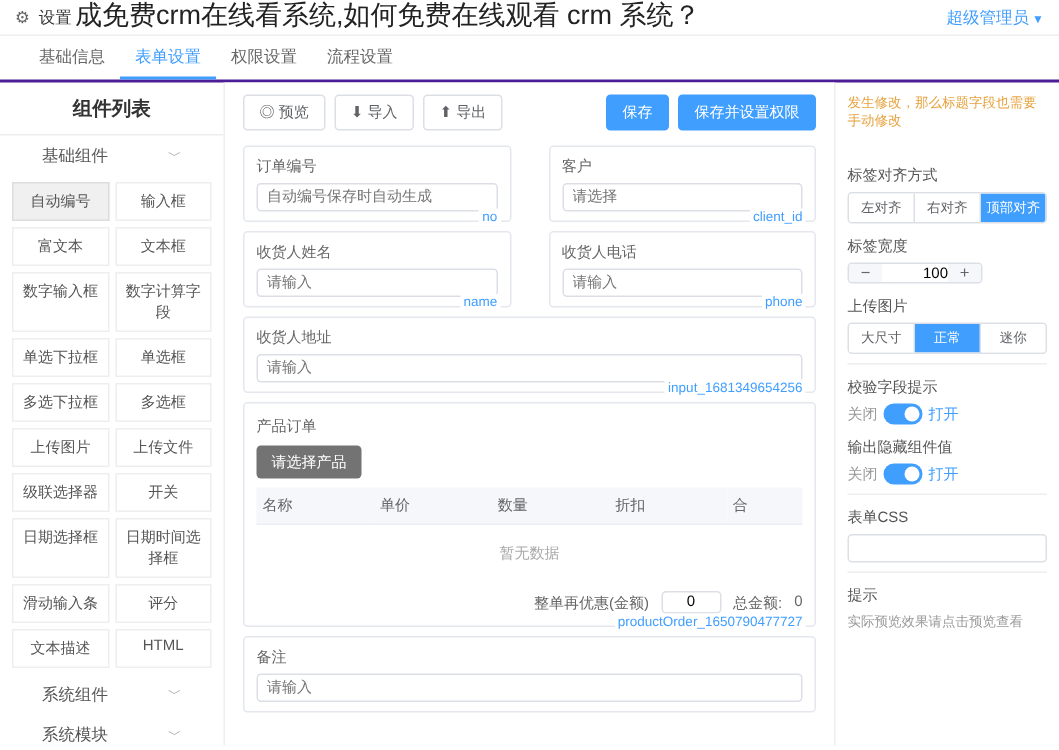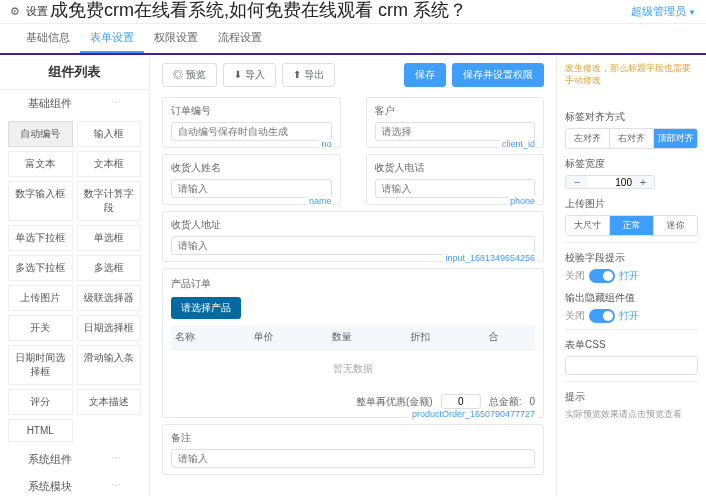--- a/index.html
+++ b/index.html
@@ -28,21 +28,21 @@
 .btn-save-perm{background:#409eff;border-color:#409eff;color:#fff}
 .tb-spacer{flex:1}
 .form-row{display:flex;gap:25px;margin-bottom:6px}
 .form-box{flex:1;border:1px solid #e4e7ed;border-radius:3px;padding:6px 8px;position:relative}
 .fb-label{font-size:10px;color:#666;margin-bottom:4px}
 .fb-input{width:100%;border:1px solid #dcdfe6;border-radius:3px;padding:3px 6px;font-size:10px;color:#bbb;outline:none}
 .fb-input.link{color:#409eff}
 .fb-field{position:absolute;right:6px;bottom:-2px;font-size:9px;color:#409eff;background:#fff;padding:0 2px}
 .product-section{border:1px solid #e4e7ed;border-radius:3px;padding:8px;margin-bottom:6px;position:relative}
 .ps-title{font-size:10px;color:#666;margin-bottom:6px}
-.ps-btn{background:#0369a1;color:#fff;padding:4px 10px;font-size:10px;border:none;border-radius:3px;cursor:pointer;margin-bottom:6px}
+.ps-btn{background:#737373;color:#fff;padding:4px 10px;font-size:10px;border:none;border-radius:3px;cursor:pointer;margin-bottom:6px}
 .ps-table{width:100%;border-collapse:collapse}
 .ps-table th{background:#f5f7fa;padding:5px 4px;font-size:10px;font-weight:400;color:#666;text-align:left;border-bottom:1px solid #ebeef5}
 .ps-empty{text-align:center;color:#aaa;padding:12px 0;font-size:10px}
 .ps-footer{display:flex;justify-content:flex-end;gap:8px;align-items:center;margin-top:6px;font-size:10px;color:#666}
 .ps-footer input{width:40px;border:1px solid #dcdfe6;border-radius:3px;padding:1px 4px;font-size:10px;text-align:center}
 .right-panel{width:150px;border-left:1px solid #eee;padding:8px;overflow-y:auto}
 .rp-warn{font-size:9px;color:#e6a23c;margin-bottom:24px;line-height:1.3}
 .rp-label{font-size:10px;color:#555;margin-bottom:4px;margin-top:8px}
 .btn-group{display:flex;border:1px solid #dcdfe6;border-radius:3px;overflow:hidden;margin-bottom:4px}
 .btn-group .bg-btn{flex:1;padding:3px 2px;font-size:9px;text-align:center;cursor:pointer;background:#fff;color:#606266;border-right:1px solid #dcdfe6}
@@ -89,20 +89,21 @@
         <div class="comp-item">输入框</div>
         <div class="comp-item">富文本</div>
         <div class="comp-item">文本框</div>
         <div class="comp-item">数字输入框</div>
         <div class="comp-item">数字计算字段</div>
         <div class="comp-item">单选下拉框</div>
         <div class="comp-item">单选框</div>
         <div class="comp-item">多选下拉框</div>
         <div class="comp-item">多选框</div>
         <div class="comp-item">上传图片</div>
+        <div class="comp-item">上传文件</div>
         <div class="comp-item">级联选择器</div>
         <div class="comp-item">开关</div>
         <div class="comp-item">日期选择框</div>
         <div class="comp-item">日期时间选择框</div>
         <div class="comp-item">滑动输入条</div>
         <div class="comp-item">评分</div>
         <div class="comp-item">文本描述</div>
         <div class="comp-item">HTML</div>
       </div>
     <div class="accordion">

